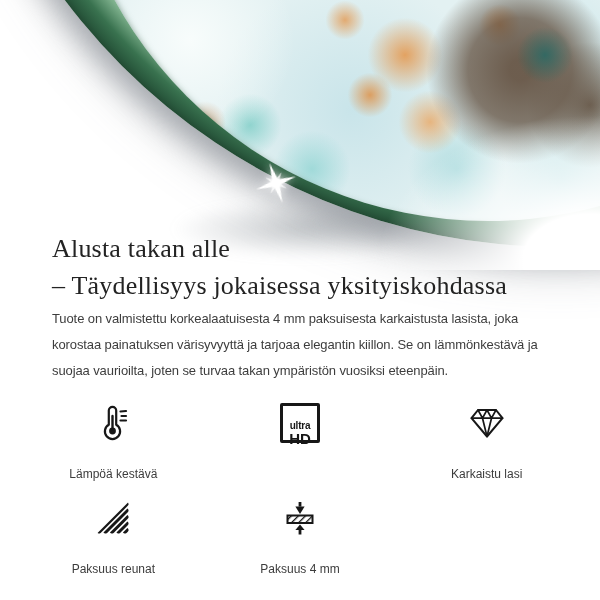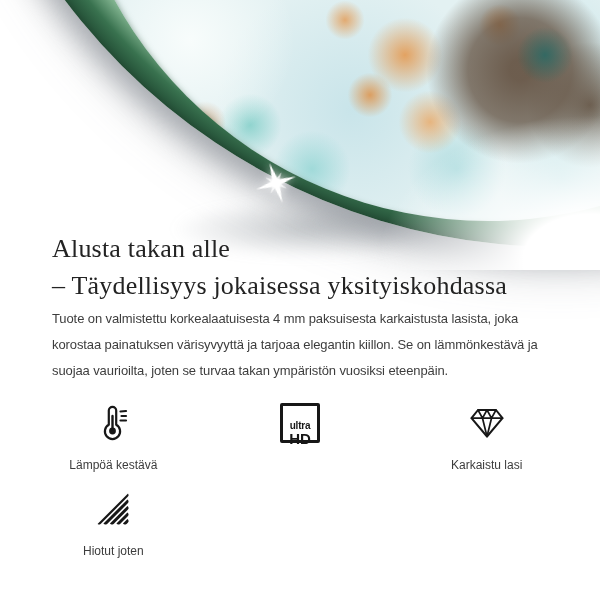--- a/index.html
+++ b/index.html
@@ -64,21 +64,21 @@
   .intro{
     margin:2px 0 0;max-width:540px;
     font-size:13px;line-height:26px;letter-spacing:-.1px;color:#3d3d3d;
   }
   .features{
     display:grid;grid-template-columns:repeat(3,1fr);
     margin:16px -32px 0;row-gap:14px;
   }
   .feature{display:flex;flex-direction:column;align-items:center;}
   .icon-box{height:46px;display:flex;align-items:center;justify-content:center;}
-  .feature-label{margin-top:12px;font-size:12px;line-height:14px;color:#3c3c3c;text-align:center;}
+  .feature-label{margin-top:21px;font-size:12px;line-height:14px;color:#3c3c3c;text-align:center;}
   .hd-badge{
     box-sizing:border-box;width:40px;height:40px;border:3px solid #171717;border-radius:2px;
     display:flex;flex-direction:column;align-items:center;justify-content:center;color:#171717;
   }
   .hd-badge .top{font-size:10px;font-weight:700;line-height:11px;letter-spacing:-.2px;margin-top:19px;}
   .hd-badge .bottom{font-size:15px;font-weight:800;line-height:15px;letter-spacing:-.2px;}
   svg{display:block;}
 </style>
 </head>
 <body>
@@ -152,18 +152,35 @@
             </defs>
           <g clip-path="url(#triclip)" stroke="#171717" stroke-width="3">
             <line x1="5" y1="35.5" x2="35.5" y2="5"></line>
             <line x1="11.5" y1="35.5" x2="35.5" y2="11.5"></line>
             <line x1="18" y1="35.5" x2="35.5" y2="18"></line>
             <line x1="24.5" y1="35.5" x2="35.5" y2="24.5"></line>
             <line x1="31" y1="35.5" x2="35.5" y2="31"></line>
           </g>
         </svg>
       </div>
-      <div class="feature-label">Hiotut joten</div>
+      <div class="feature-label">Paksuus reunat</div>
     </div>
 
+    <div class="feature">
+      <div class="icon-box">
+        <svg width="40" height="40" viewBox="0 0 40 40">
+          <defs>
+            <pattern id="hatch" width="5" height="5" patternUnits="userSpaceOnUse" patternTransform="rotate(45)">
+              <line x1="0" y1="0" x2="0" y2="5" stroke="#171717" stroke-width="2.6"></line>
+            </pattern>
+          </defs>
+          <rect x="7.5" y="17.5" width="25" height="7.5" fill="url(#hatch)" stroke="#171717" stroke-width="2"></rect>
+          <line x1="20" y1="4" x2="20" y2="8.6" stroke="#171717" stroke-width="2.8"></line>
+          <polygon points="15.4,8.6 24.6,8.6 20,16" fill="#171717"></polygon>
+          <line x1="20" y1="36.5" x2="20" y2="31.9" stroke="#171717" stroke-width="2.8"></line>
+          <polygon points="15.4,31.9 24.6,31.9 20,26.5" fill="#171717"></polygon>
+        </svg>
+      </div>
+      <div class="feature-label">Paksuus 4 mm</div>
+    </div>
 
   </div>
 </div>
 
 </body></html>

